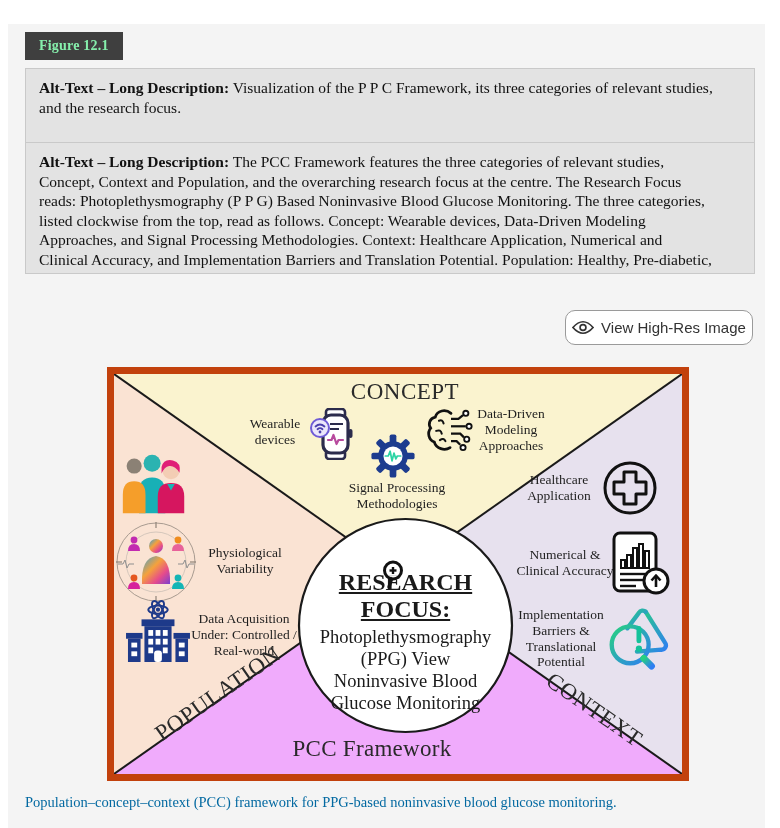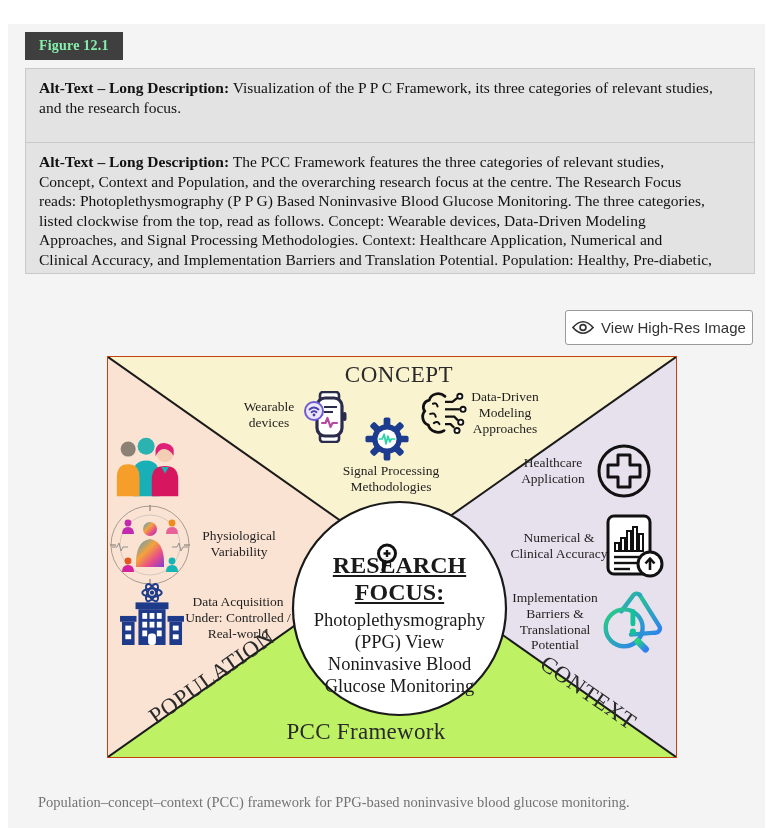--- a/index.html
+++ b/index.html
@@ -11,39 +11,39 @@
        font-weight:bold;font-size:14px;padding:6px 14px;letter-spacing:0.2px;}
 
   .altbox{position:absolute;left:17px;top:44px;width:730px;}
   .alt-section{box-sizing:border-box;background:#e3e3e3;border:1px solid #c9c9c9;
        padding:9px 40px 0 13px;font-size:15.5px;line-height:19.5px;color:#111;overflow:hidden;}
   .alt-short{height:75px;}
   .alt-long{height:132px;margin-top:-1px;}
   .alt-label{font-weight:bold;}
 
   .hires-btn{position:absolute;left:557px;top:286px;width:188px;height:35px;
-       background:#ffffff;border:1px solid #9a9a9a;border-radius:3px;cursor:pointer;
+       background:#ffffff;border:1px solid #9a9a9a;border-radius:10px;cursor:pointer;
        font-family:"Liberation Sans", sans-serif;font-size:15px;color:#333;
        display:flex;align-items:center;justify-content:center;gap:7px;text-align:center;}
 
-  .figure-image{position:absolute;left:99px;top:332px;width:568px;height:400px;
-       background:#bef264;border:1px solid #c2410c;}
+  .figure-image{position:absolute;left:99px;top:343px;width:568px;height:400px;
+       background:#f0abfc;border:7px solid #c2410c;}
   .diagram-svg{position:absolute;left:0;top:0;}
   .dicon{position:absolute;}
   .dlabel{position:absolute;font-size:13.5px;line-height:1.17;color:#1f1f1f;
        text-align:center;white-space:pre-line;}
   .dtitle{position:absolute;font-size:23px;color:#2a2a2a;text-align:center;letter-spacing:0.5px;}
   .rotated{transform:translate(-50%,-50%) rotate(-35deg);}
   .rotated-r{transform:translate(-50%,-50%) rotate(35deg);}
 
   .center-text{position:absolute;left:181px;top:195px;width:221px;text-align:center;color:#1a1a1a;}
   .rf-heading{font-size:24px;font-weight:bold;text-decoration:underline;margin-bottom:3px;}
   .rf-line{font-size:18.5px;line-height:22px;}
 
-  .caption{position:absolute;left:30px;top:770px;font-size:14.5px;color:#737373;}
+  .caption{position:absolute;left:17px;top:770px;font-size:14.5px;color:#0369a1;}
 </style>
 </head>
 <body>
 
 <div class="panel">
 
   <div class="figure-label">Figure 12.1</div>
 
   <div class="altbox">
     <div class="alt-section alt-short"><span class="alt-label">Alt-Text – Long Description:</span><span> Visualization of the P P C Framework, its three categories of relevant studies, and the research focus.</span></div>

